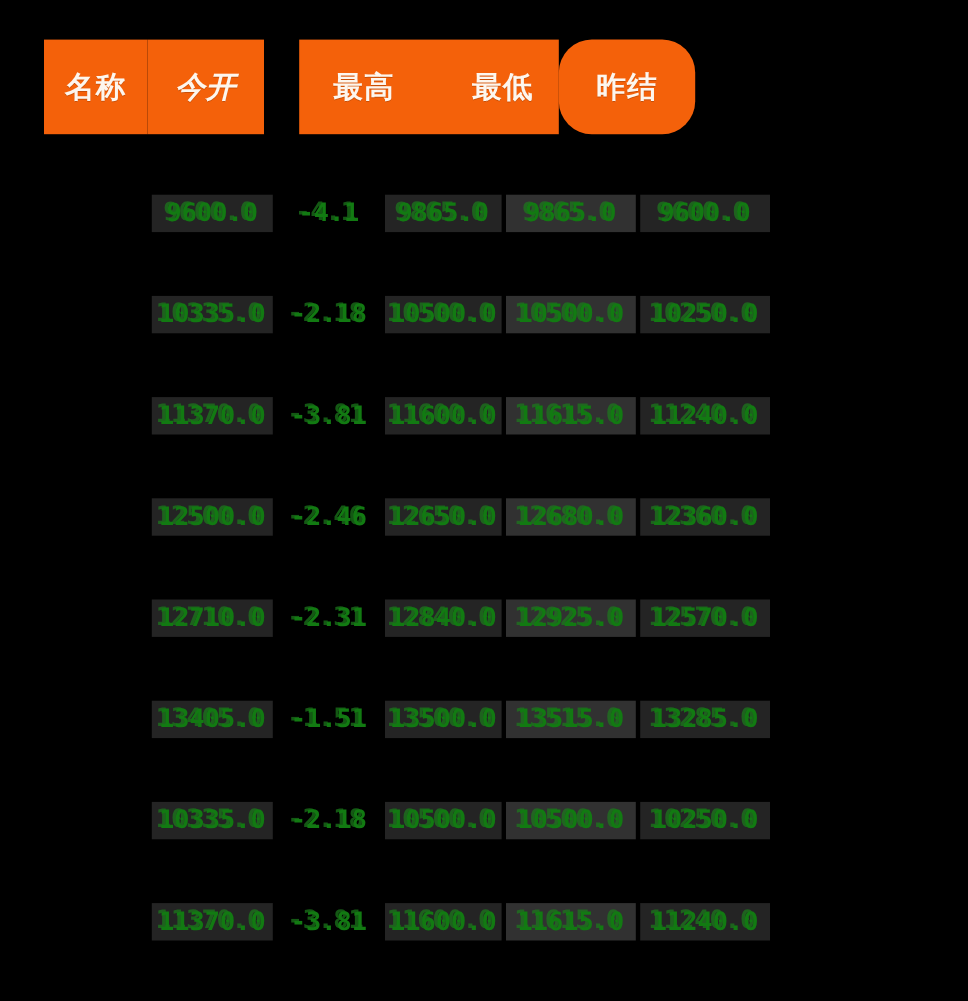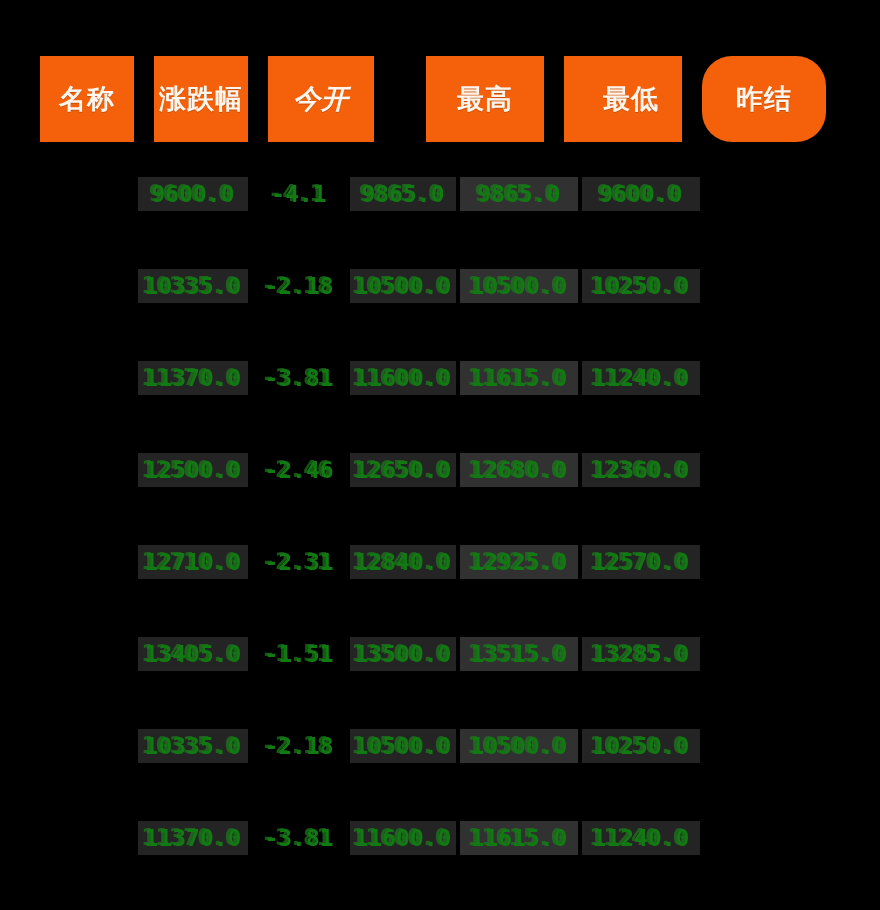--- a/index.html
+++ b/index.html
@@ -20,24 +20,24 @@
     top: 0;
     width: 880px;
     height: 910px;
     background: #000000;
   }
 
   
   .header-row {
     position: absolute;
     left: 40px;
-    top: 56px;
+    top: 36px;
     height: 86px;
     display: flex;
-    gap: 20px;
+    gap: 0;
   }
   .header-cell {
     background: #f4610a;
     color: #fdf6ee;
     font-family: "Liberation Serif", "DejaVu Serif", serif;
     font-weight: 700;
     font-size: 27px;
     letter-spacing: 1px;
     display: flex;
     align-items: center;
@@ -119,21 +119,20 @@
     background: rgba(130,130,130,0.38);
   }
 </style>
 </head>
 <body>
 
 <div id="quote-table">
 
   <div class="header-row">
     <div class="header-cell hc-name">名称</div>
-    <div class="header-cell hc-chg">涨跌幅</div>
     <div class="header-cell hc-open">今开</div>
     <div class="header-cell hc-high">最高</div>
     <div class="header-cell hc-low">最低</div>
     <div class="header-cell hc-presettle">昨结</div>
   </div>
 
   <div class="body-rows" id="body-rows">
       <div class="data-row">
         <div class="cell c-name"></div>
         <div class="cell-gap"></div>

